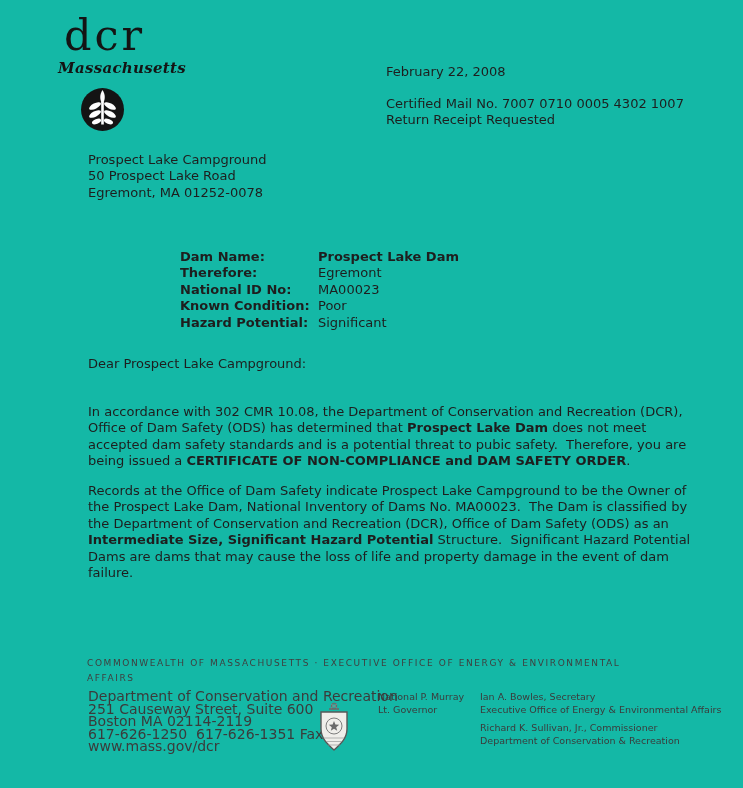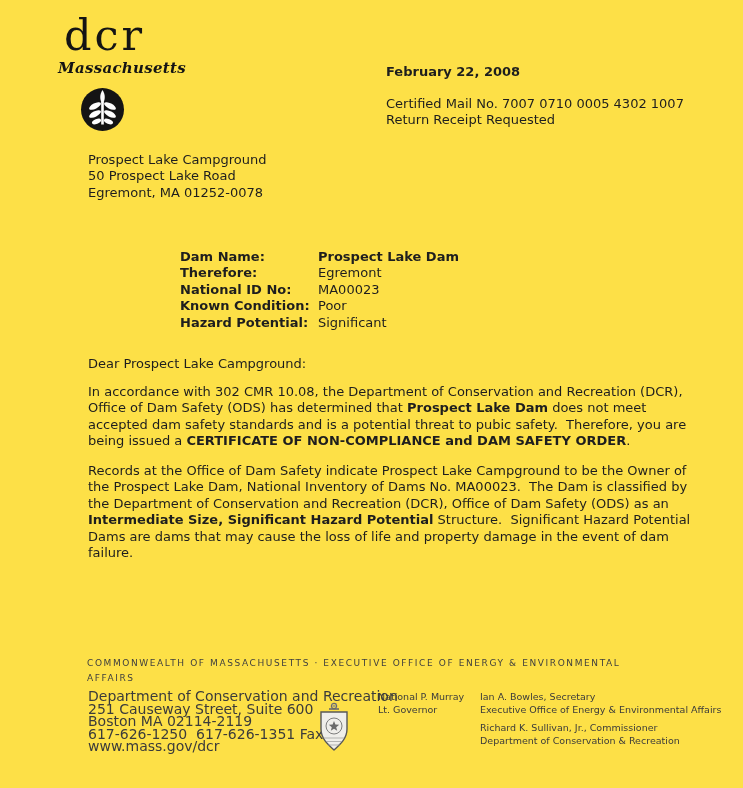--- a/index.html
+++ b/index.html
@@ -1,53 +1,53 @@
 <!DOCTYPE html>
 <html><head>
 <meta charset="utf-8">
 <title>Certificate of Non-Compliance Letter</title>
 <style>
   html,body { margin:0; padding:0; background:#e9e9e9; }
   .page {
     position:relative; width:743px; height:788px; margin:0 auto;
-    background:#fde047; overflow:hidden;
+    background:#14b8a6; overflow:hidden;
     font-family:"DejaVu Sans", sans-serif; color:#1e1e1e;
   }
   .abs { position:absolute; }
   .b { font-weight:bold; }
   .pre { white-space:pre; }
 
   
   .dcr-wordmark {
     left:64px; top:12px;
     font-family:"DejaVu Serif", serif; font-size:43px; line-height:46px;
     letter-spacing:3px; color:#141414;
   }
   .mass-label {
     left:58px; top:60px;
     font-family:"DejaVu Serif", serif; font-style:italic; font-weight:bold;
     font-size:15px; line-height:17px; letter-spacing:0.3px; color:#141414;
   }
   .leaf { left:80px; top:87px; width:45px; height:45px; }
 
-  .date-line { left:386px; top:64px; font-size:13px; line-height:16px;font-weight:bold; }
+  .date-line { left:386px; top:64px; font-size:13px; line-height:16px; }
   .mail-block { left:386px; top:96px; font-size:13px; line-height:15.5px; }
 
   .recipient { left:88px; top:152px; font-size:13px; line-height:16.4px; }
 
   .subject-row { left:88px; top:221px; font-size:13px; }
   .subject-label { display:inline-block; width:92px; font-weight:bold; }
   .subject-title { font-weight:bold; }
 
   .dam-table { left:180px; top:249px; font-size:13px; line-height:16.4px; }
   .dam-label { display:inline-block; width:138px; font-weight:bold; }
 
   .salutation { left:88px; top:356px; font-size:13px; line-height:16.4px; }
 
-  .rich { font-size:13px; line-height:16.4px; white-space:pre; }
+  .rich { font-size:13px; line-height:16.4px; white-space:pre;margin-top:20px; }
   .para1 { left:88px; top:384px; }
   .para2 { left:88px; top:463px; }
 
   
   .banner {
     left:87px; top:656px; font-size:9px; line-height:15px;
     letter-spacing:1.6px; color:#3f3f3f;
   }
   .dept {
     left:88px; top:690px; font-size:14px; line-height:12.6px; color:#3b3b3b;

